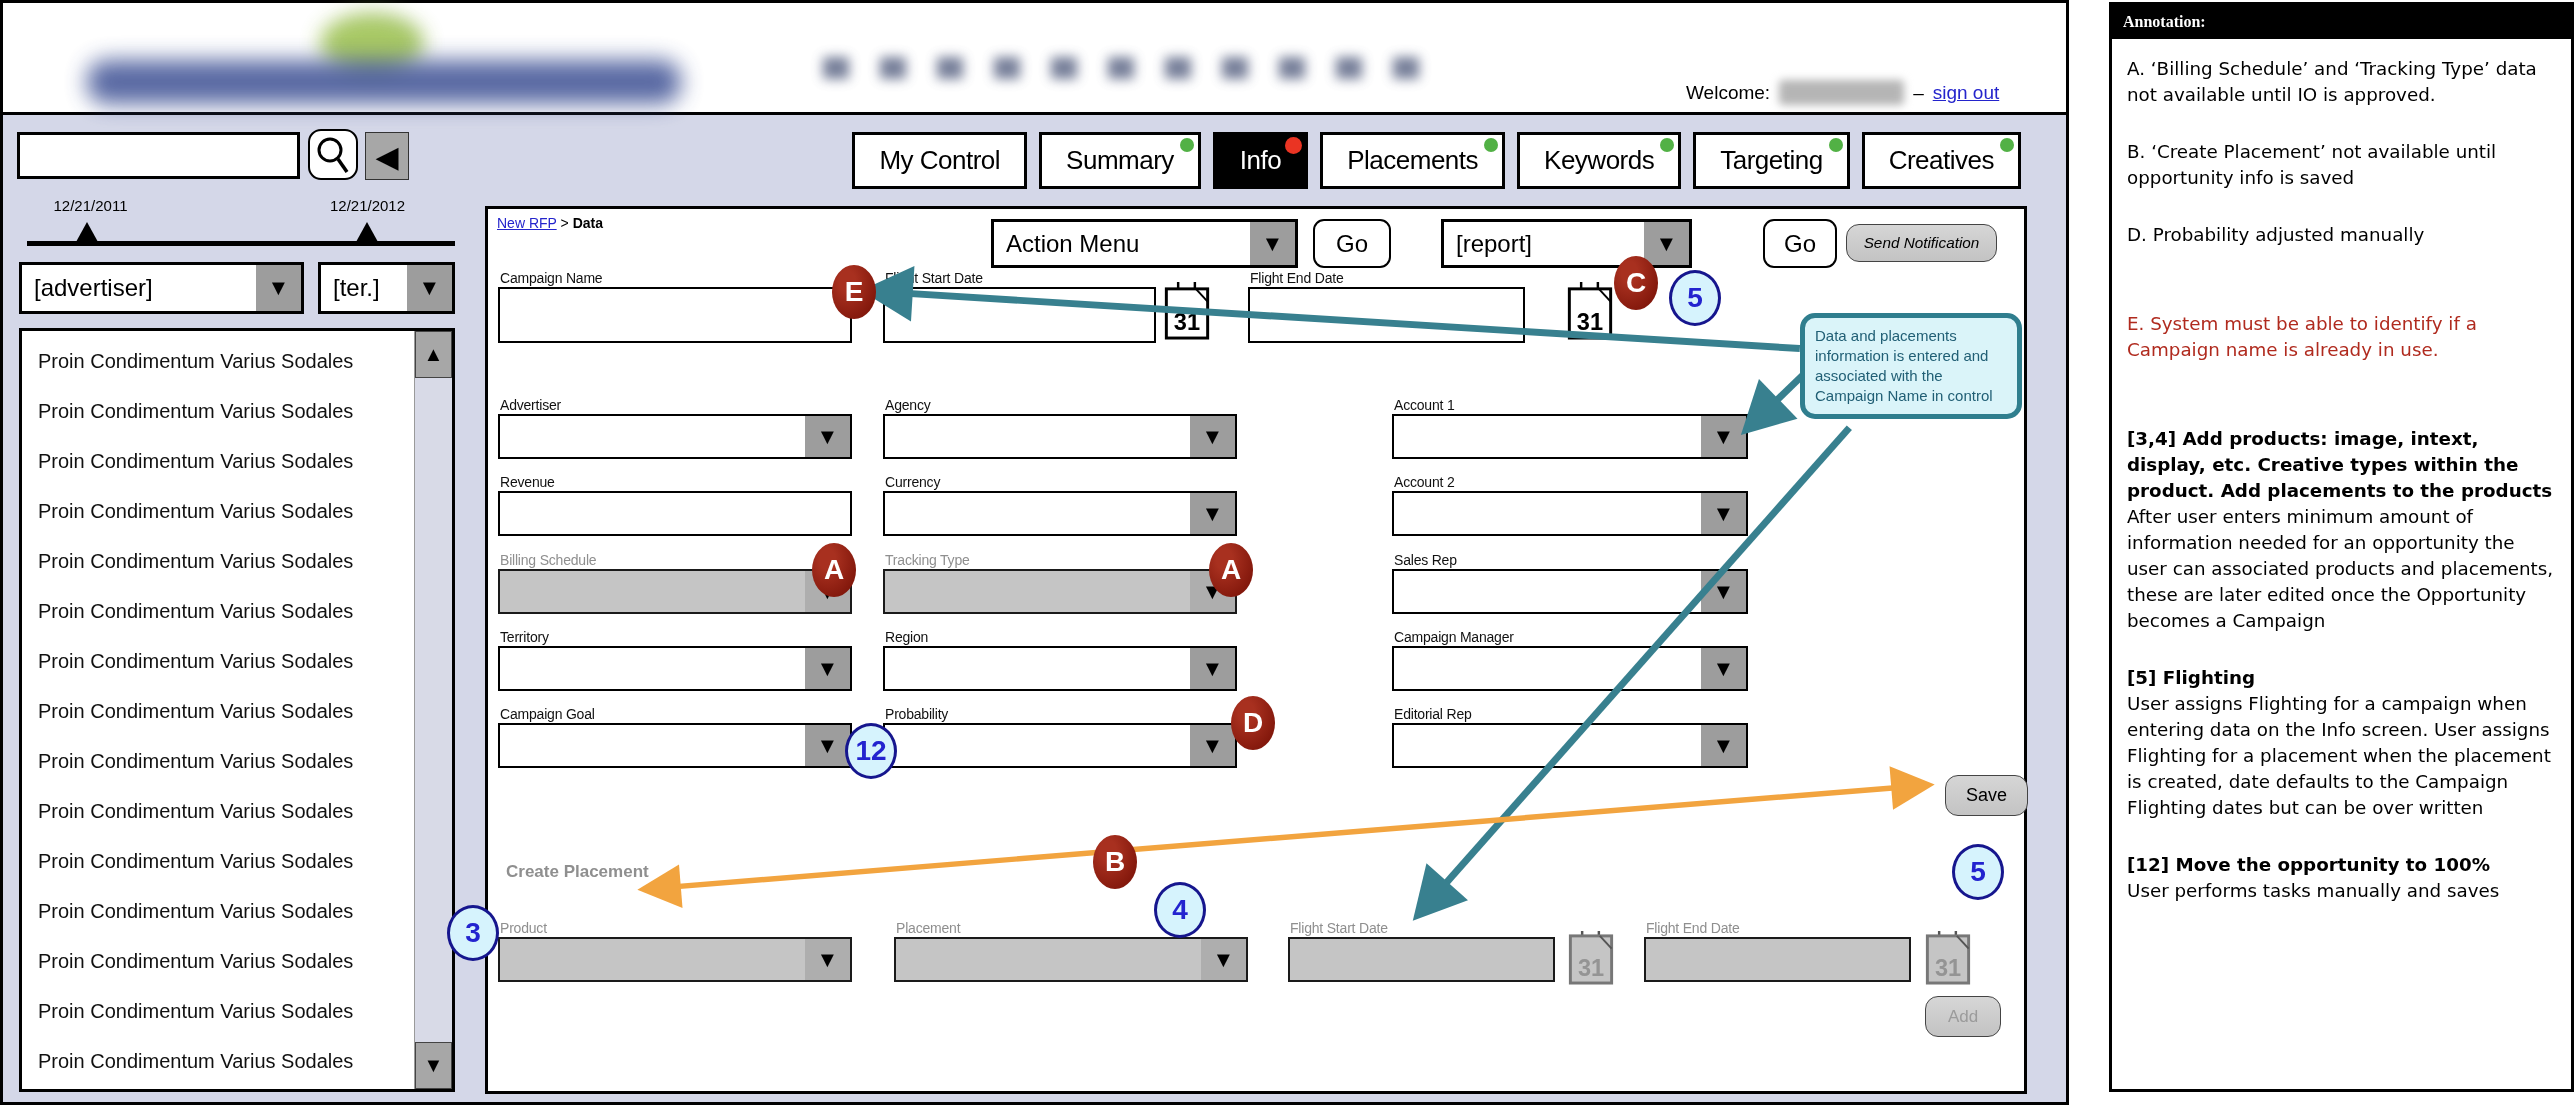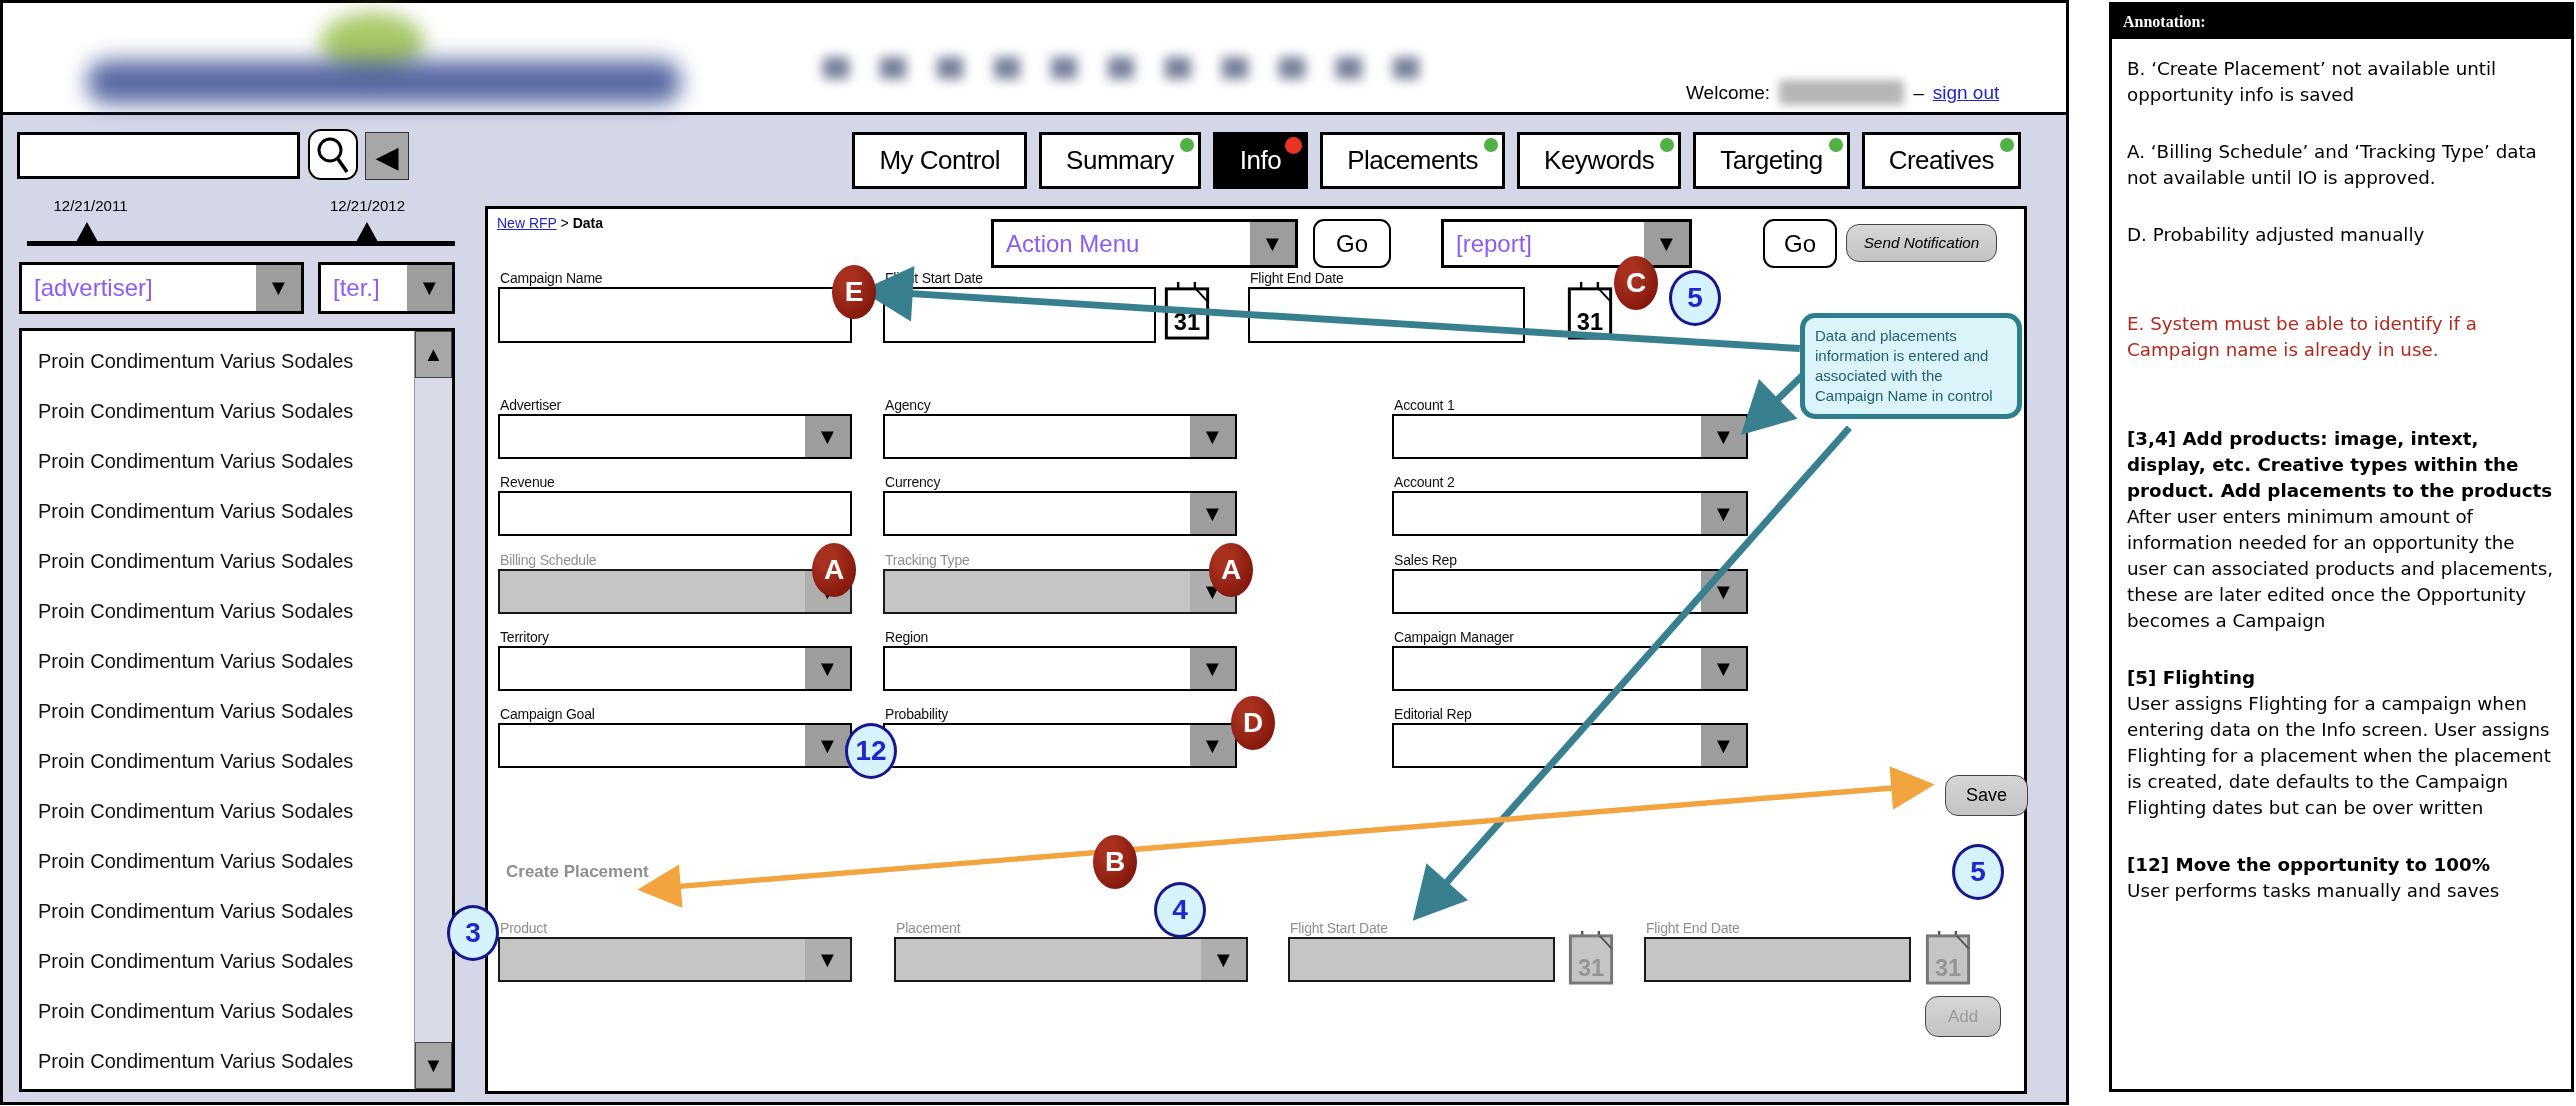--- a/index.html
+++ b/index.html
@@ -45,21 +45,21 @@
                   background: #a7a7a7; border: 1px solid #333; color: #000; font-size: 30px;
                   display: flex; align-items: center; justify-content: center; cursor: pointer; }
   .date-lbl { position: absolute; top: 194px; width: 119px; text-align: center;
               font-size: 15px; color: #000; }
   #slider-line { position: absolute; left: 24px; top: 238px; width: 428px; height: 5px; background: #000; }
   .slider-handle { position: absolute; top: 219px; width: 0; height: 0; cursor: pointer;
                    border-left: 11px solid transparent; border-right: 11px solid transparent;
                    border-bottom: 20px solid #000; }
   
   .dd { display: flex; align-items: stretch; background: #fff; border: 3px solid #000; cursor: pointer; }
-  .ddv { flex: 1; display: flex; align-items: center; padding-left: 12px; font-size: 24px; color: #8b5cf6; }
+  .ddv { flex: 1; display: flex; align-items: center; padding-left: 12px; font-size: 24px; color: #000000; }
   .ddb { width: 45px; background: #9d9d9d; color: #000; display: flex; align-items: center;
          justify-content: center; font-size: 22px; }
   #adv-dd { position: absolute; left: 16px; top: 259px; width: 285px; height: 52px; }
   #ter-dd { position: absolute; left: 315px; top: 259px; width: 137px; height: 52px; }
   #listbox { position: absolute; left: 16px; top: 325px; width: 436px; height: 764px;
              background: #fff; border: 3px solid #000; overflow: hidden; }
   #listitems { padding: 5px 0 0 16px; }
   .list-item { height: 50px; line-height: 50px; font-size: 20px; color: #111;
                white-space: nowrap; cursor: pointer; }
   #vscroll { position: absolute; right: 0; top: 0; bottom: 0; width: 38px;
@@ -461,24 +461,24 @@
   <div class="bcirc" style="left:447px;top:905px">3</div>
   <div class="bcirc" style="left:1154px;top:882px">4</div>
   <div class="bcirc" style="left:1952px;top:844px">5</div>
 
   <div id="notebox">Data and placements information is entered and associated with the Campaign Name in control</div>
 
   <div id="ann">
     <div id="ann-title">Annotation:</div>
     <div id="ann-body">
         <div class="ann-sec">
+          <div>A. ‘Billing Schedule’ and ‘Tracking Type’ data not available until IO is approved.</div>
+        </div>
+        <div class="ann-sec">
           <div>B. ‘Create Placement’ not available until opportunity info is saved</div>
-        </div>
-        <div class="ann-sec">
-          <div>A. ‘Billing Schedule’ and ‘Tracking Type’ data not available until IO is approved.</div>
         </div>
         <div class="ann-sec">
           <div>D. Probability  adjusted manually</div>
         </div>
         <div class="ann-sec red gap">
           <div>E. System must be able to identify if a Campaign name is already in use.</div>
         </div>
         <div class="ann-sec gap">
           <div class="ann-h">[3,4] Add products: image, intext, display, etc. Creative types within the product. Add placements to the products</div>
           <div>After user enters minimum amount of information needed for an opportunity the user can associated products and placements, these are later edited once the Opportunity becomes a Campaign</div>

